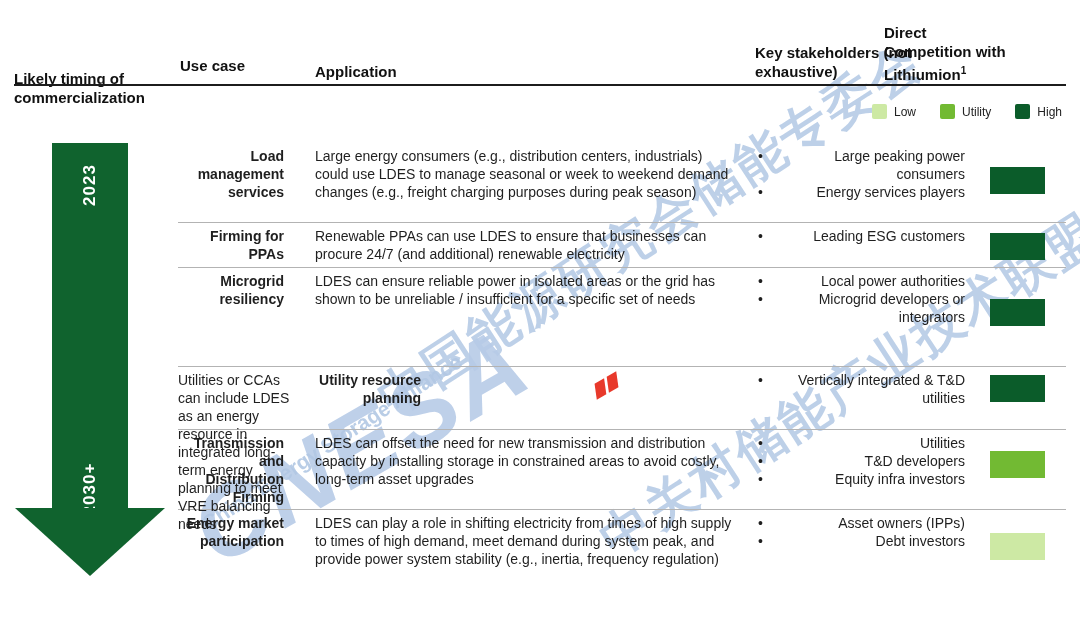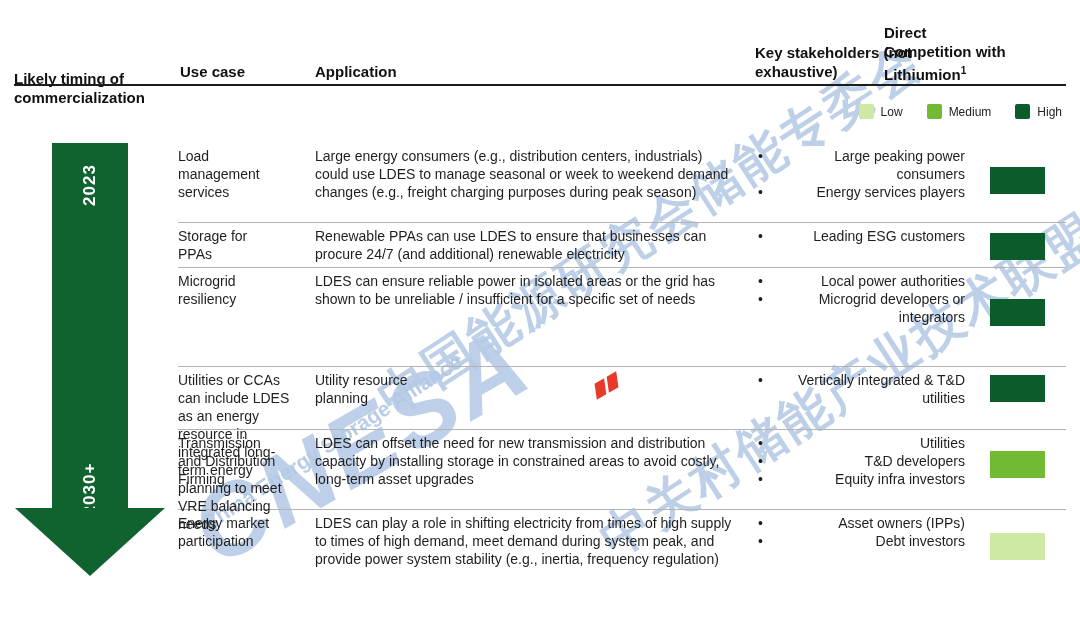--- a/index.html
+++ b/index.html
@@ -15,21 +15,21 @@
     color:#b2c8e4;opacity:.85;transform:rotate(-33deg);}
   .wm-logo{left:110px;top:395px;width:500px;text-align:center;font-size:100px;line-height:100px;
     font-style:italic;letter-spacing:4px;color:#b7cbe7;opacity:.9;transform:rotate(-30deg);}
   .wm-sub{left:180px;top:432px;width:300px;text-align:center;font-size:21px;font-weight:bold;
     color:#b2c8e4;opacity:.9;transform:rotate(-33deg);}
   .wm-mark{left:594px;top:378px;transform:rotate(-30deg);display:flex;gap:3px;}
   .wm-mark i{display:block;width:11px;height:15px;background:#e8392b;transform:skewX(-22deg);}
   
   .hcol{position:absolute;z-index:2;font-weight:bold;font-size:15px;line-height:19px;color:#111;}
   .h-timing{left:14px;top:42px;width:162px;margin-top:27px;}
-  .h-usecase{left:180px;top:62px;}
+  .h-usecase{left:180px;top:56px;}
   .h-application{left:315px;top:62px;}
   .h-stakeholders{left:755px;top:43px;width:162px;}
   .h-competition{left:884px;top:23px;width:126px;}
   .h-competition sup{font-size:10px;}
   .header-rule{position:absolute;z-index:2;left:14px;top:84px;width:1052px;height:2px;background:#1c1c1c;}
   
   .legend{position:absolute;z-index:2;top:104px;right:18px;display:flex;align-items:center;gap:24px;}
   .legend-item{display:flex;align-items:center;gap:7px;font-size:12px;color:#222;}
   .legend-swatch{width:15px;height:15px;border-radius:2px;}
   
@@ -40,21 +40,21 @@
   .yr-end{top:310px;}
   .arrow-head{position:absolute;z-index:2;left:15px;top:508px;width:0;height:0;
     border-left:75px solid transparent;border-right:75px solid transparent;border-top:68px solid #10632e;}
   
   .rows{position:absolute;z-index:2;left:178px;top:143px;width:888px;}
   .row{display:grid;grid-template-columns:137px 440px 235px 76px;box-sizing:border-box;padding-top:4px;}
   .row + .row{border-top:1px solid #b3b3b3;}
   .row:nth-child(1){height:79px;} .row:nth-child(2){height:45px;} .row:nth-child(3){height:99px;}
   .row:nth-child(4){height:63px;} .row:nth-child(5){height:80px;} .row:nth-child(6){height:137px;}
   .cell{box-sizing:border-box;font-size:14px;line-height:18px;}
-  .use-case{font-weight:normal;width:106px;}
+  .use-case{font-weight:bold;width:106px;text-align:right;}
   .application{padding-right:18px;}
   .stakeholders ul{margin:0;padding:0;list-style:none;text-align:right;}
   .stakeholders li{position:relative;padding-left:30px;width:210px;box-sizing:border-box;}
   .stakeholders li::before{content:"\2022";position:absolute;left:3px;top:0;}
   .comp-box{width:55px;height:27px;}
   .row:nth-child(1) .comp-box{margin-top:20px;}
   .row:nth-child(2) .comp-box{margin-top:6px;}
   .row:nth-child(3) .comp-box{margin-top:27px;}
   .row:nth-child(4) .comp-box{margin-top:4px;}
   .row:nth-child(5) .comp-box{margin-top:17px;}
@@ -81,21 +81,21 @@
   <div class="hcol h-competition"><span>Direct Competition with Lithiumion</span><sup>1</sup></div>
   <div class="header-rule"></div>
 
   <div class="legend" id="legend">
       <div class="legend-item">
         <span class="legend-swatch" style="background: rgb(205, 233, 164);"></span>
         <span>Low</span>
       </div>
       <div class="legend-item">
         <span class="legend-swatch" style="background: rgb(114, 186, 51);"></span>
-        <span>Medium</span>
+        <span>Utility</span>
       </div>
       <div class="legend-item">
         <span class="legend-swatch" style="background: rgb(11, 92, 42);"></span>
         <span>High</span>
       </div>
     </div>
 
   <div class="arrow-bar" id="arrow-bar" style="background: rgb(16, 99, 46);">
     <div class="yr yr-start">
         <span>2023</span>
@@ -114,21 +114,21 @@
           <ul>
             <li>Large peaking power consumers</li>
             <li>Energy services players</li>
           </ul>
         </div>
         <div class="cell competition">
           <div class="comp-box" style="background: rgb(11, 92, 42);"></div>
         </div>
       </div>
       <div class="row">
-        <div class="cell use-case">Storage for PPAs</div>
+        <div class="cell use-case">Firming for PPAs</div>
         <div class="cell application">Renewable PPAs can use LDES to ensure that businesses can procure 24/7 (and additional) renewable electricity</div>
         <div class="cell stakeholders">
           <ul>
             <li>Leading ESG customers</li>
           </ul>
         </div>
         <div class="cell competition">
           <div class="comp-box" style="background: rgb(11, 92, 42);"></div>
         </div>
       </div>

